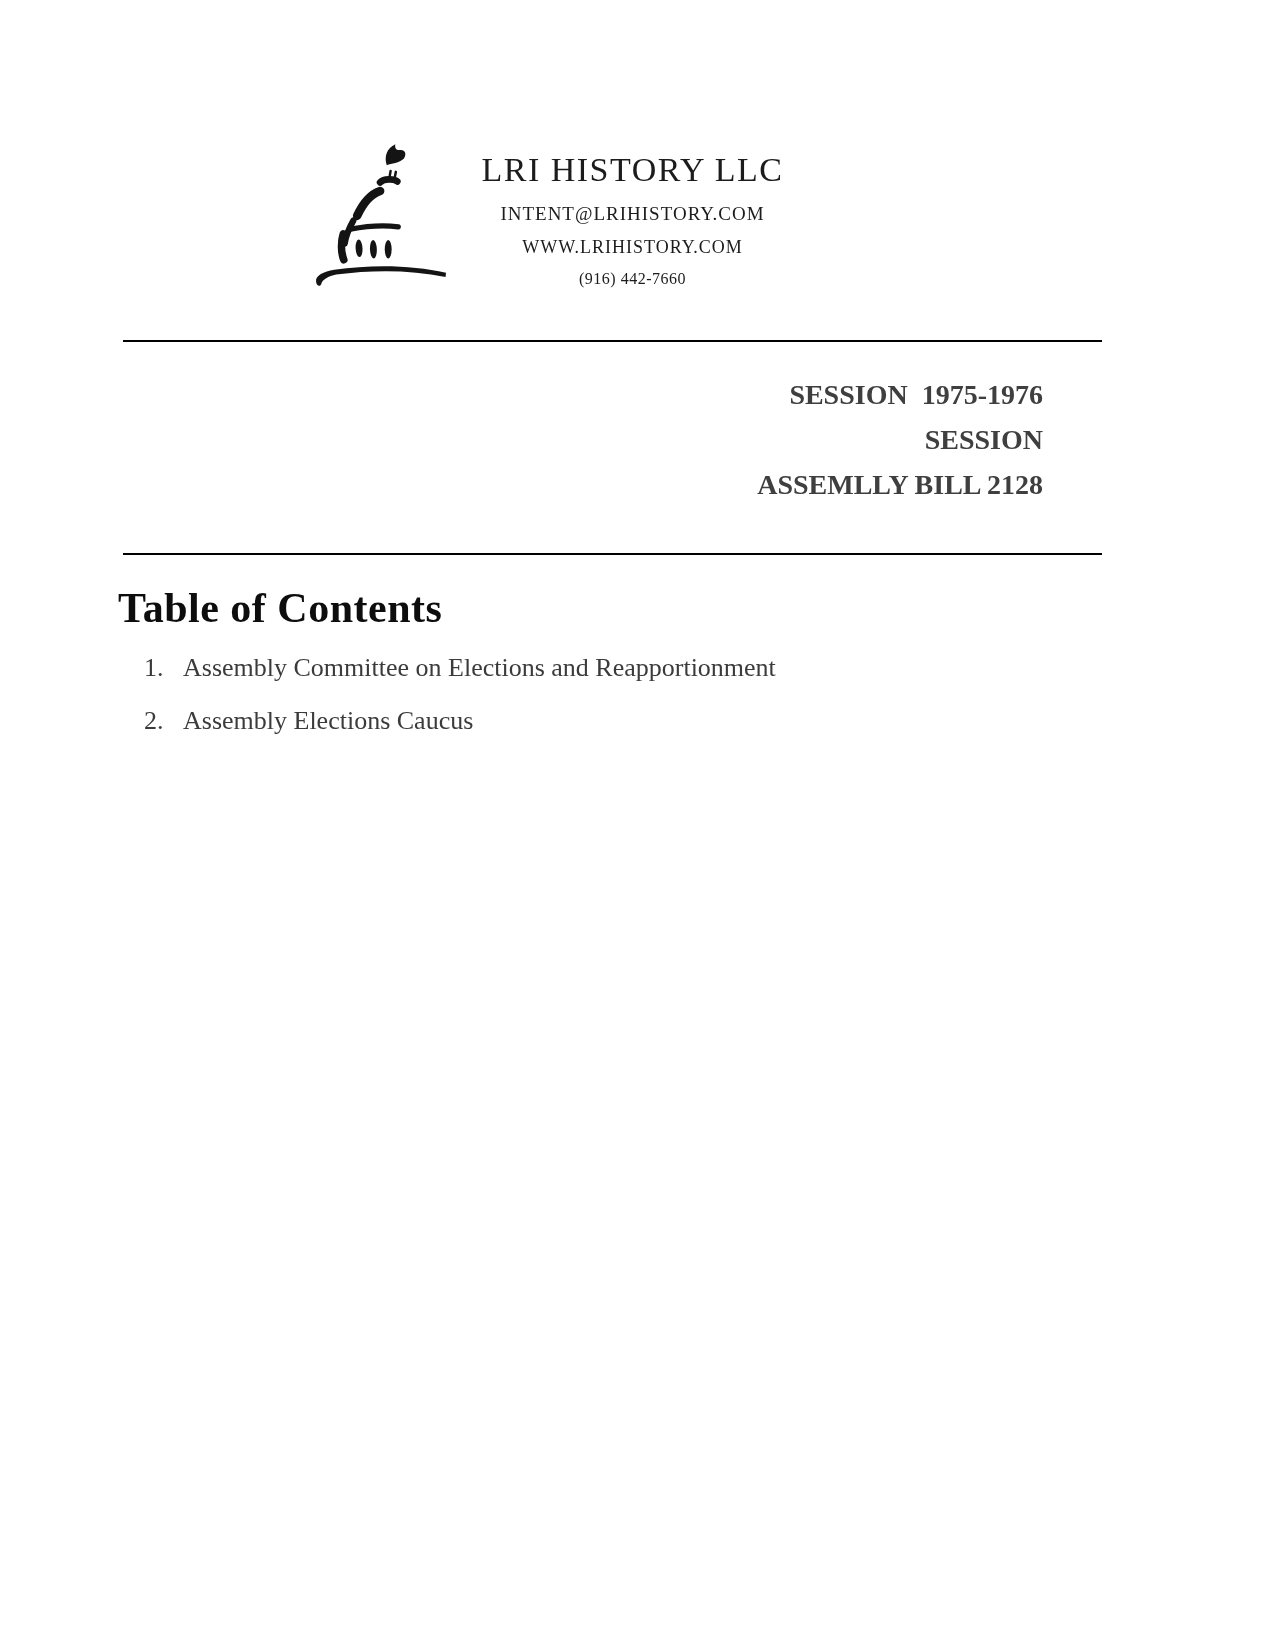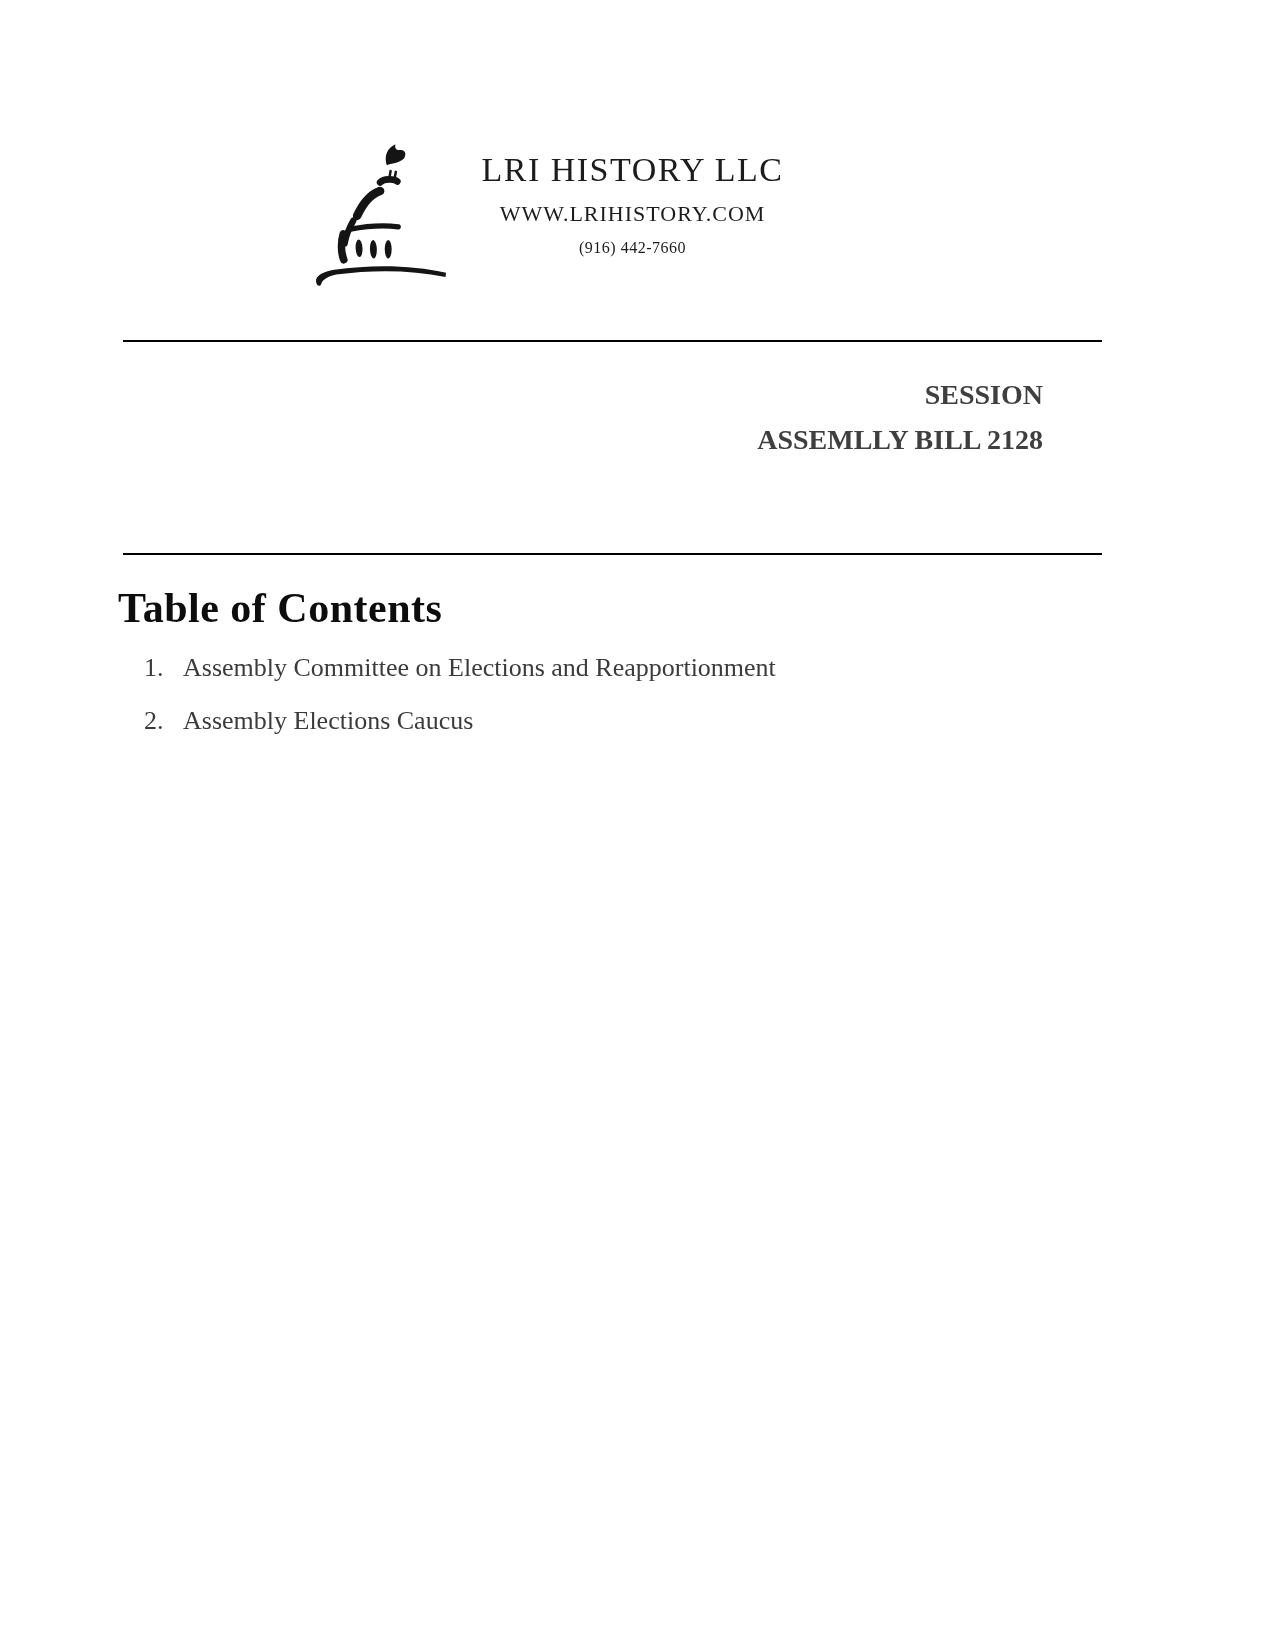--- a/index.html
+++ b/index.html
@@ -39,21 +39,21 @@
     line-height: 1.15;
     font-weight: 400;
   }
   .company-email {
     margin-top: 14px;
     font-size: 19px;
     letter-spacing: 1px;
   }
   .company-website {
     margin-top: 12px;
-    font-size: 22px;
+    font-size: 18px;
     letter-spacing: 1px;
   }
   .company-phone {
     margin-top: 12px;
     font-size: 16px;
     letter-spacing: 0.5px;
   }
 
   
   .rule {
@@ -136,27 +136,29 @@
       <ellipse cx="66" cy="123" rx="3.6" ry="9.2" transform="rotate(-3 66 123)"></ellipse>
       <ellipse cx="81" cy="124" rx="3.6" ry="9.6" transform="rotate(-2 81 124)"></ellipse>
       <ellipse cx="96.5" cy="124" rx="3.6" ry="9.6"></ellipse>
 
       <path d="M21,158 C20,152 29,147 40,145.5 C80,139.5 122,140.5 157,148.5 L156.5,153 C120,145.5 80,145.5 42,150.5 C34,152 27.5,156 26.5,160 C25.5,163.5 21.5,162.5 21,158 Z"></path>
     </g>
   </svg>
 
   <div class="header-text">
     <div class="company-name">LRI HISTORY LLC</div>
+    <div class="company-email">INTENT@LRIHISTORY.COM</div>
     <div class="company-website">WWW.LRIHISTORY.COM</div>
     <div class="company-phone">(916) 442-7660</div>
   </div>
 
   <div class="rule rule-top"></div>
 
   <div class="case-block">
+    <div class="case-line">SESSION  1975-1976</div>
     <div class="case-line">SESSION</div>
     <div class="case-line">ASSEMLLY BILL 2128</div>
   </div>
 
   <div class="rule rule-bottom"></div>
 
   <div class="toc-title">Table of Contents</div>
 
   <div class="toc-list">
     <div class="toc-item">

